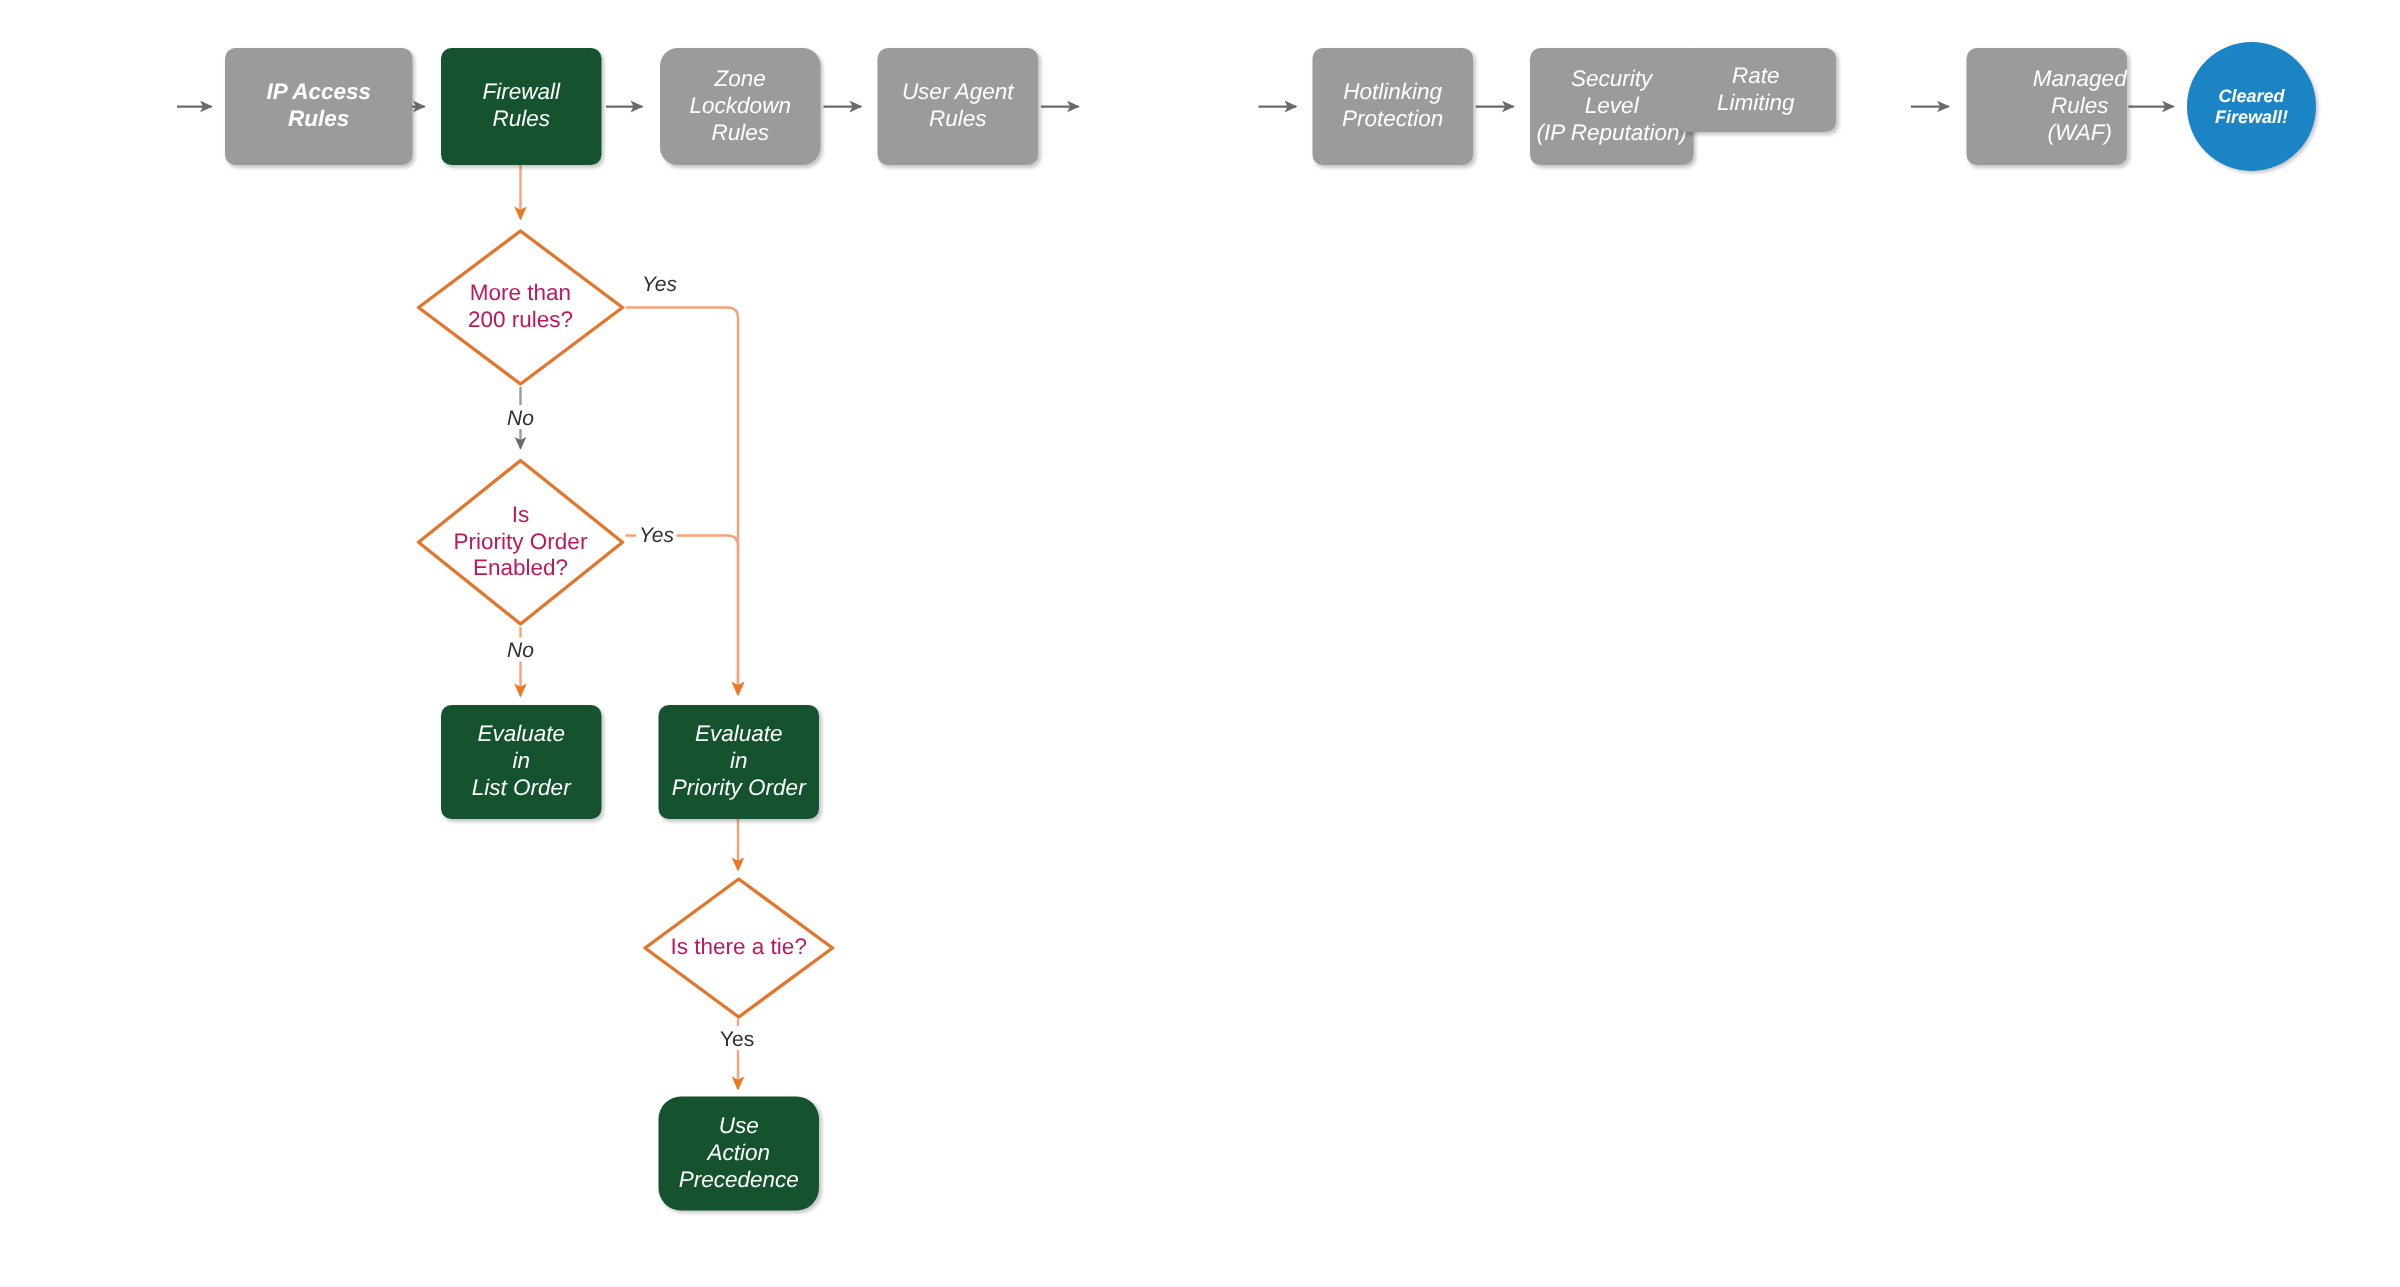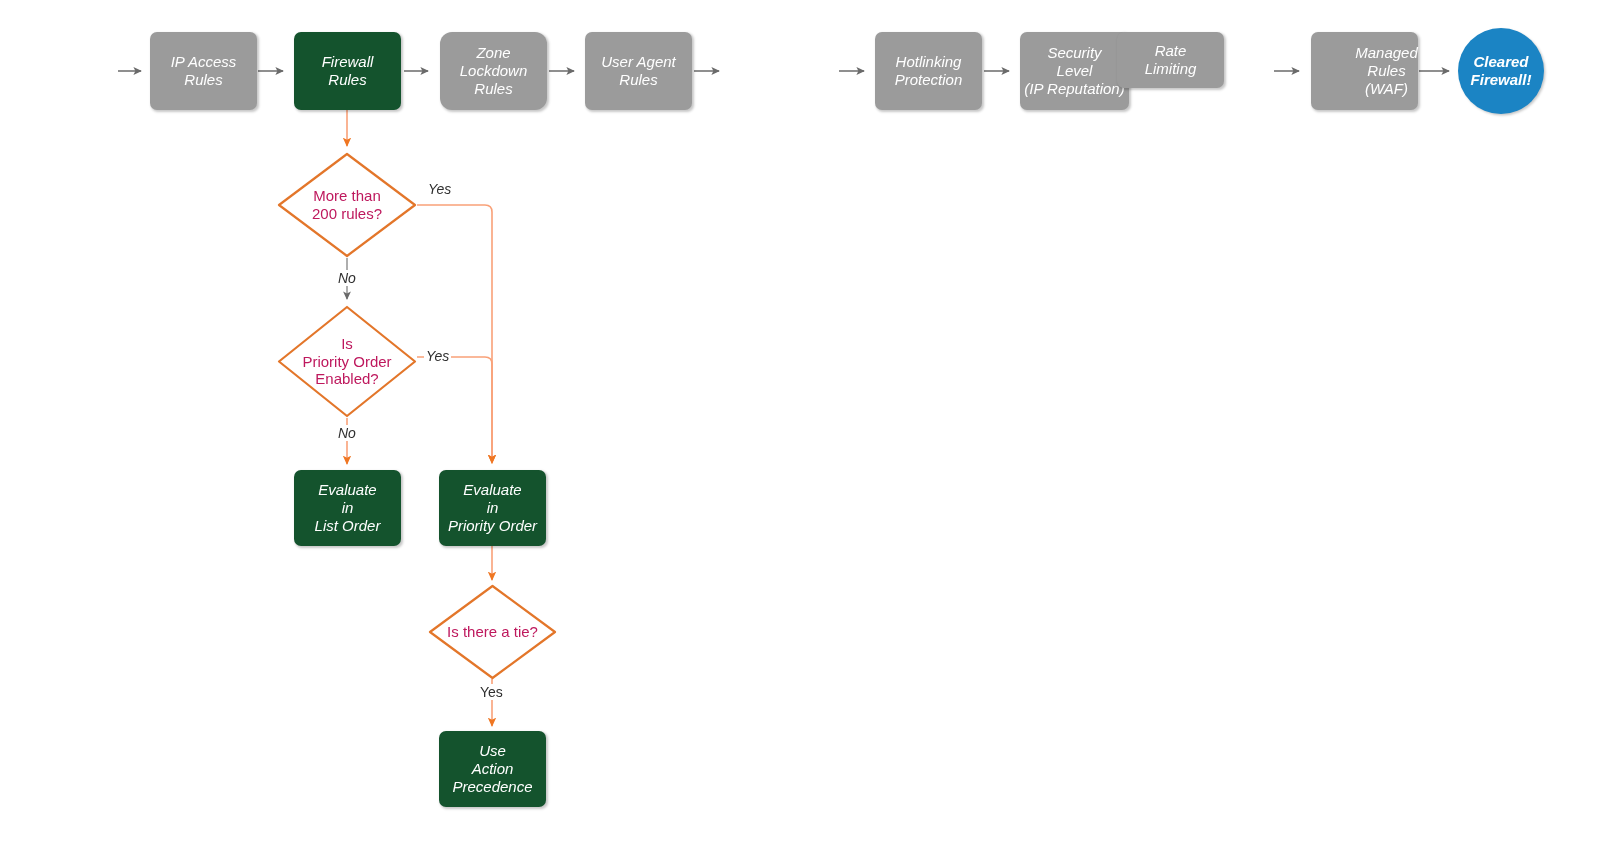--- a/index.html
+++ b/index.html
@@ -67,21 +67,21 @@
     color: #1773b0;
     font-weight: bold;
     font-style: italic;
     font-size: 15.5px;
   }
   .circle-filled {
     background: #1b84c4;
     color: #ffffff;
     font-weight: bold;
     font-style: italic;
-    font-size: 15px;
+    font-size: 12px;
     box-shadow: 1.5px 1.5px 2.5px rgba(0,0,0,0.22);
   }
 
   
   .diamond {
     background: transparent;
     color: #be185d;
     font-size: 15px;
     font-style: normal;
   }
@@ -157,21 +157,21 @@
       <line x1="492" y1="679" x2="492" y2="726" marker-end="url(#ah-orange)"></line>
     </g>
 
     <g stroke="#9a9a9a" stroke-width="1.6" fill="none">
 
       <line x1="347" y1="258" x2="347" y2="299" marker-end="url(#ah-gray)"></line>
     </g>
   </svg>
 
 
-  <div class="node box box-gray" style="left:150px; top:32px; width:107px; height:78px;">
+  <div class="node box box-gray" style="left:150px; top:32px; width:125px; height:78px;font-weight:bold;">
     <span style="white-space:pre-line">IP Access
 Rules</span>
   </div>
 
   <div class="node box box-orange" style="left:294px; top:32px; width:107px; height:78px;">
     <span style="white-space:pre-line">Firewall
 Rules</span>
   </div>
 
   <div class="node box box-gray" style="left:440px; top:32px; width:107px; height:78px;border-radius:12px;">
@@ -242,21 +242,21 @@
 in
 List Order</span>
   </div>
 
   <div class="node box box-orange" style="left:439px; top:470px; width:107px; height:76px;">
     <span style="white-space:pre-line">Evaluate
 in
 Priority Order</span>
   </div>
 
-  <div class="node box box-orange" style="left:439px; top:731px; width:107px; height:76px;">
+  <div class="node box box-orange" style="left:439px; top:731px; width:107px; height:76px;border-radius:15px;">
     <span style="white-space:pre-line">Use
 Action
 Precedence</span>
   </div>
 
   <div class="edge-label" style="left:426px; top:181px;">Yes</div>
 
   <div class="edge-label" style="left:336px; top:270px;">No</div>
 
   <div class="edge-label" style="left:424px; top:348px;">Yes</div>

